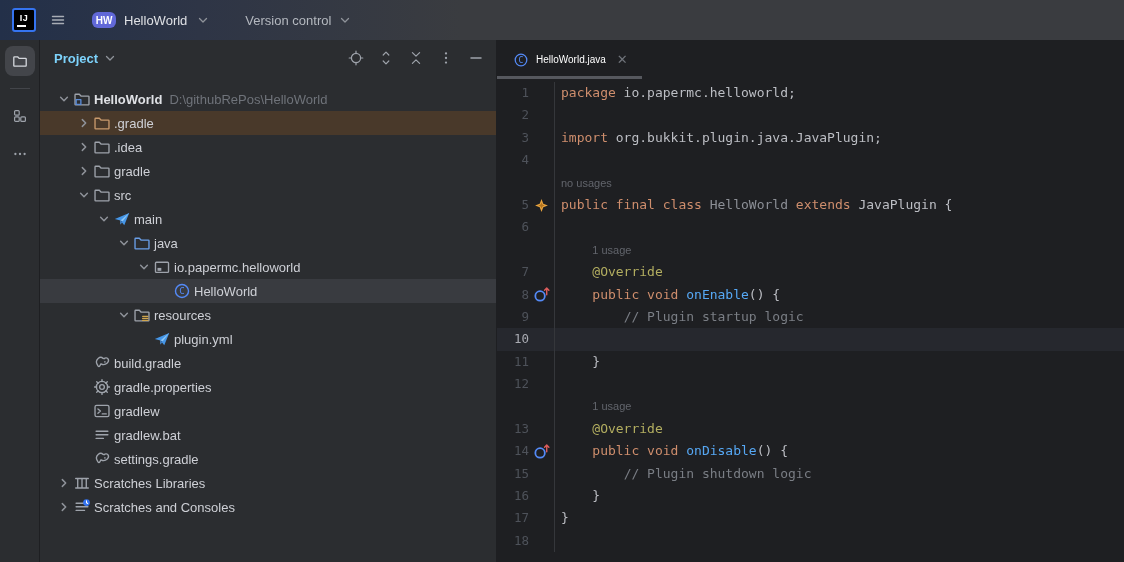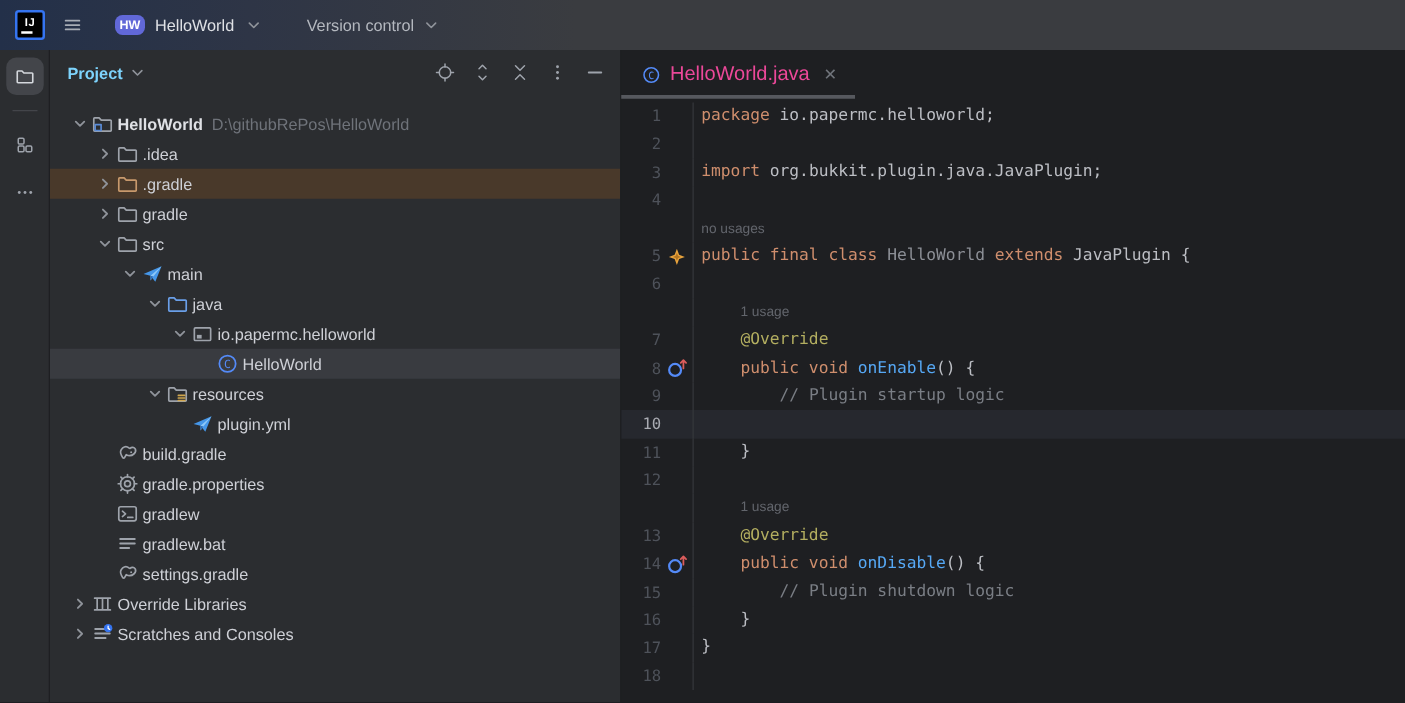--- a/index.html
+++ b/index.html
@@ -49,21 +49,21 @@
   .chev-slot { width:18px; flex:0 0 18px; display:flex; align-items:center; justify-content:center; }
   .tree-icon { width:18px; flex:0 0 18px; display:flex; align-items:center; justify-content:center; }
   .tree-label { color:#ced0d6; margin-left:3px; }
   .tree-label.bold { font-weight:bold; color:#dfe1e5; }
   .tree-suffix { color:#6f737a; margin-left:7px; }
 
   
   .editor { flex:1; display:flex; flex-direction:column; background:var(--editor_bg); min-width:0; }
   .tabbar { height:39px; flex:0 0 39px; display:flex; align-items:stretch; }
   .tab { position:relative; display:flex; align-items:center; gap:7px; padding:0 14px 0 16px; }
-  .tab-label { color:#ec4899; font-size:16px; }
+  .tab-label { color:#ffffff; font-size:10px; }
   .tab-underline { position:absolute; left:0; right:0; bottom:0; height:3px; background:var(--tab_underline); }
   .tab-close { color:#6f737a; font-size:13px; margin-left:4px; }
 
   .code { flex:1; padding-top:3px; font-family:"DejaVu Sans Mono", monospace; font-size:13px; overflow:hidden; }
   .code-row { display:flex; height:22.4px; line-height:22.4px; }
   .code-row.current { background:var(--current_line); }
   .gutter { width:57px; flex:0 0 57px; display:flex; align-items:center; }
   .ln { width:32px; text-align:right; color:var(--ln); font-size:12.5px; }
   .ln.cur { color:var(--ln_current); }
   .gicon { width:19px; height:16px; margin-left:3px; display:flex; align-items:center; justify-content:center; }
@@ -200,45 +200,45 @@
             </span>
             <span class="tree-icon">
               <svg viewBox="0 0 16 16" fill="none" stroke="#9ea3ab" stroke-width="1.2" stroke-linecap="round" stroke-linejoin="round">
                 <path d="M1.8 12.6V4.4a.6.6 0 0 1 .6-.6h3.2l1.5 1.6h6.5a.6.6 0 0 1 .6.6v6.6a.6.6 0 0 1-.6.6H2.4a.6.6 0 0 1-.6-.6z"></path>
                 <rect x="2.8" y="8.6" width="4.2" height="4.2" fill="#2b2d30" stroke="#5a8bd6"></rect>
               </svg>
             </span>
             <span class="tree-label bold">HelloWorld</span>
             <span class="tree-suffix">D:\githubRePos\HelloWorld</span>
           </div>
-          <div class="tree-row" style="padding-left: 35px;">
-            <span class="chev-slot">
-              <svg viewBox="0 0 16 16" fill="none" stroke="#8f939a" stroke-width="1.2" stroke-linecap="round" stroke-linejoin="round">
-                <path d="M6.5 5l3 3-3 3" stroke-width="1.3"></path>
-              </svg>
-            </span>
-            <span class="tree-icon">
-              <svg viewBox="0 0 16 16" fill="none" stroke="#9ea3ab" stroke-width="1.2" stroke-linecap="round" stroke-linejoin="round">
-                <path d="M1.8 12.6V4.4a.6.6 0 0 1 .6-.6h3.2l1.5 1.6h6.5a.6.6 0 0 1 .6.6v6.6a.6.6 0 0 1-.6.6H2.4a.6.6 0 0 1-.6-.6z"></path>
-              </svg>
-            </span>
-            <span class="tree-label">.idea</span>
-          </div>
           <div class="tree-row hl-brown" style="padding-left: 35px;">
             <span class="chev-slot">
               <svg viewBox="0 0 16 16" fill="none" stroke="#8f939a" stroke-width="1.2" stroke-linecap="round" stroke-linejoin="round">
                 <path d="M6.5 5l3 3-3 3" stroke-width="1.3"></path>
               </svg>
             </span>
             <span class="tree-icon">
               <svg viewBox="0 0 16 16" fill="none" stroke="#c8996c" stroke-width="1.2" stroke-linecap="round" stroke-linejoin="round">
                 <path d="M1.8 12.6V4.4a.6.6 0 0 1 .6-.6h3.2l1.5 1.6h6.5a.6.6 0 0 1 .6.6v6.6a.6.6 0 0 1-.6.6H2.4a.6.6 0 0 1-.6-.6z"></path>
               </svg>
             </span>
             <span class="tree-label">.gradle</span>
+          </div>
+          <div class="tree-row" style="padding-left: 35px;">
+            <span class="chev-slot">
+              <svg viewBox="0 0 16 16" fill="none" stroke="#8f939a" stroke-width="1.2" stroke-linecap="round" stroke-linejoin="round">
+                <path d="M6.5 5l3 3-3 3" stroke-width="1.3"></path>
+              </svg>
+            </span>
+            <span class="tree-icon">
+              <svg viewBox="0 0 16 16" fill="none" stroke="#9ea3ab" stroke-width="1.2" stroke-linecap="round" stroke-linejoin="round">
+                <path d="M1.8 12.6V4.4a.6.6 0 0 1 .6-.6h3.2l1.5 1.6h6.5a.6.6 0 0 1 .6.6v6.6a.6.6 0 0 1-.6.6H2.4a.6.6 0 0 1-.6-.6z"></path>
+              </svg>
+            </span>
+            <span class="tree-label">.idea</span>
           </div>
           <div class="tree-row" style="padding-left: 35px;">
             <span class="chev-slot">
               <svg viewBox="0 0 16 16" fill="none" stroke="#8f939a" stroke-width="1.2" stroke-linecap="round" stroke-linejoin="round">
                 <path d="M6.5 5l3 3-3 3" stroke-width="1.3"></path>
               </svg>
             </span>
             <span class="tree-icon">
               <svg viewBox="0 0 16 16" fill="none" stroke="#9ea3ab" stroke-width="1.2" stroke-linecap="round" stroke-linejoin="round">
                 <path d="M1.8 12.6V4.4a.6.6 0 0 1 .6-.6h3.2l1.5 1.6h6.5a.6.6 0 0 1 .6.6v6.6a.6.6 0 0 1-.6.6H2.4a.6.6 0 0 1-.6-.6z"></path>
@@ -390,21 +390,21 @@
             <span class="chev-slot">
               <svg viewBox="0 0 16 16" fill="none" stroke="#8f939a" stroke-width="1.2" stroke-linecap="round" stroke-linejoin="round">
                 <path d="M6.5 5l3 3-3 3" stroke-width="1.3"></path>
               </svg>
             </span>
             <span class="tree-icon">
               <svg viewBox="0 0 16 16" fill="none" stroke="#9ea3ab" stroke-width="1.2" stroke-linecap="round" stroke-linejoin="round">
                 <path d="M2.4 4h11.2M2.4 12.4h11.2M4.2 4v8.4M8 4v8.4M11.8 4v8.4"></path>
               </svg>
             </span>
-            <span class="tree-label">Override Libraries</span>
+            <span class="tree-label">Scratches Libraries</span>
           </div>
           <div class="tree-row" style="padding-left: 15px;">
             <span class="chev-slot">
               <svg viewBox="0 0 16 16" fill="none" stroke="#8f939a" stroke-width="1.2" stroke-linecap="round" stroke-linejoin="round">
                 <path d="M6.5 5l3 3-3 3" stroke-width="1.3"></path>
               </svg>
             </span>
             <span class="tree-icon">
               <svg viewBox="0 0 16 16" fill="none" stroke="#9ea3ab" stroke-width="1.2" stroke-linecap="round" stroke-linejoin="round">
                 <path d="M2.8 4.6h7.4M2.8 7.8h10.4M2.8 11h7.4" stroke-width="1.3"></path>

